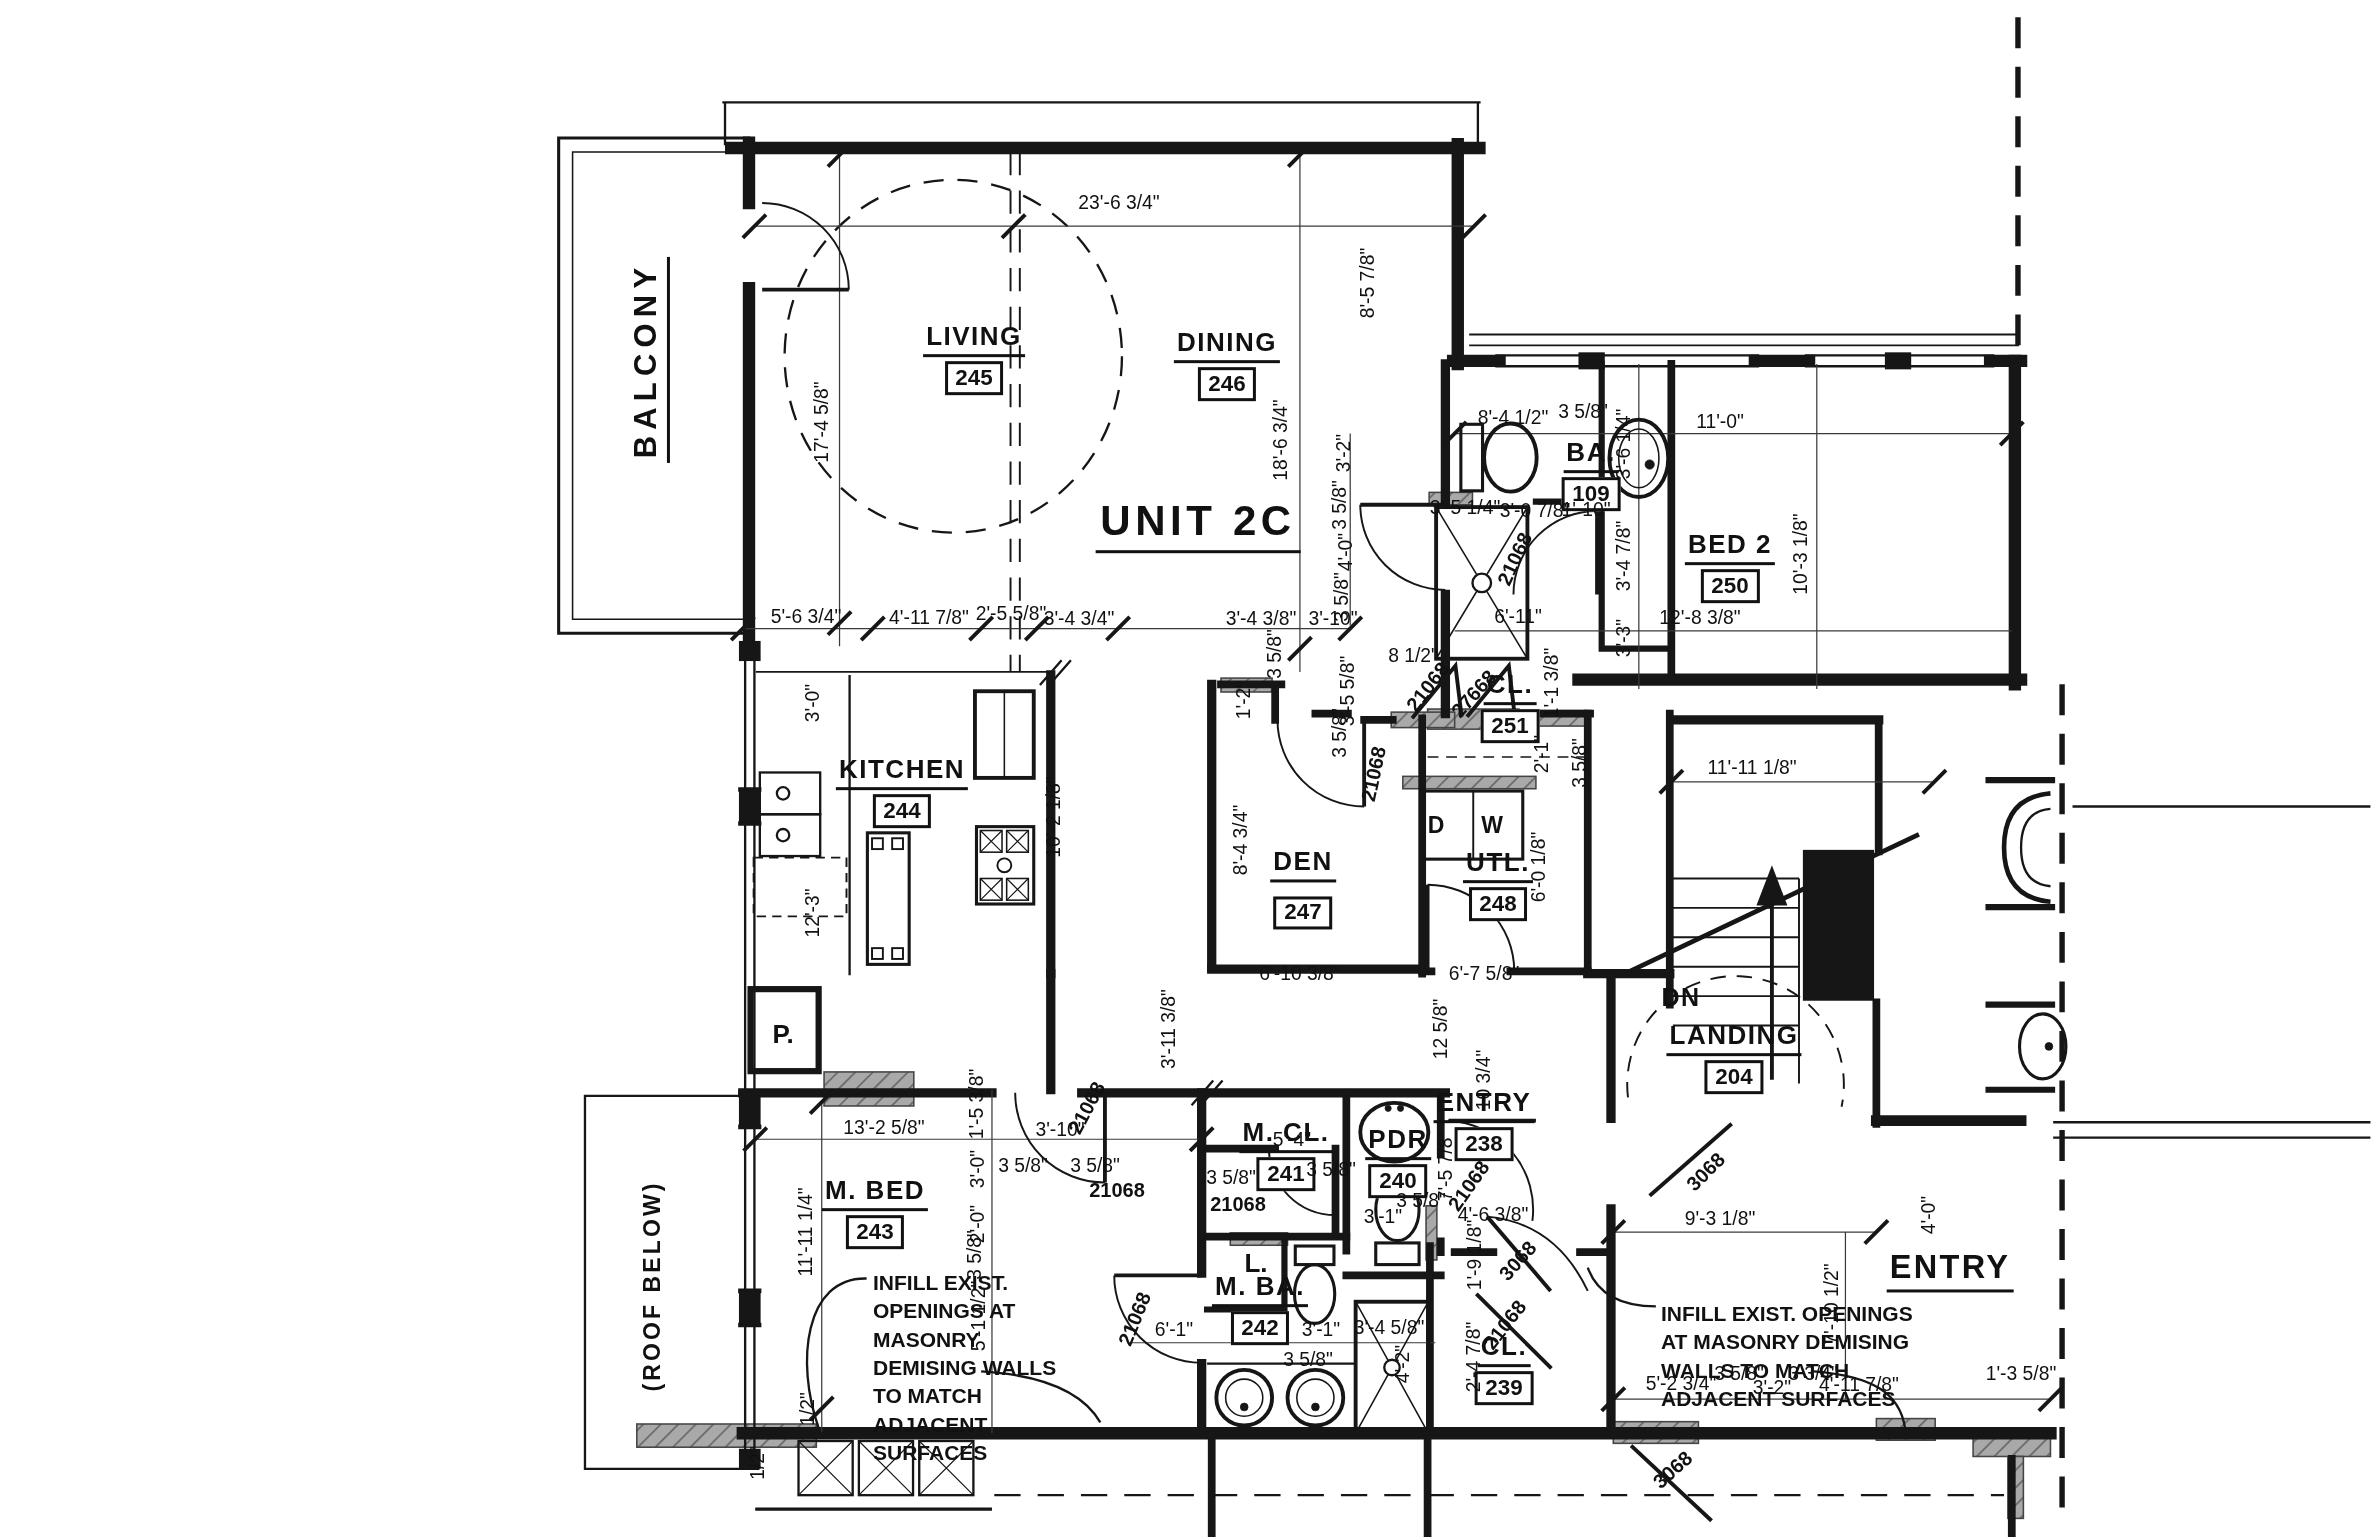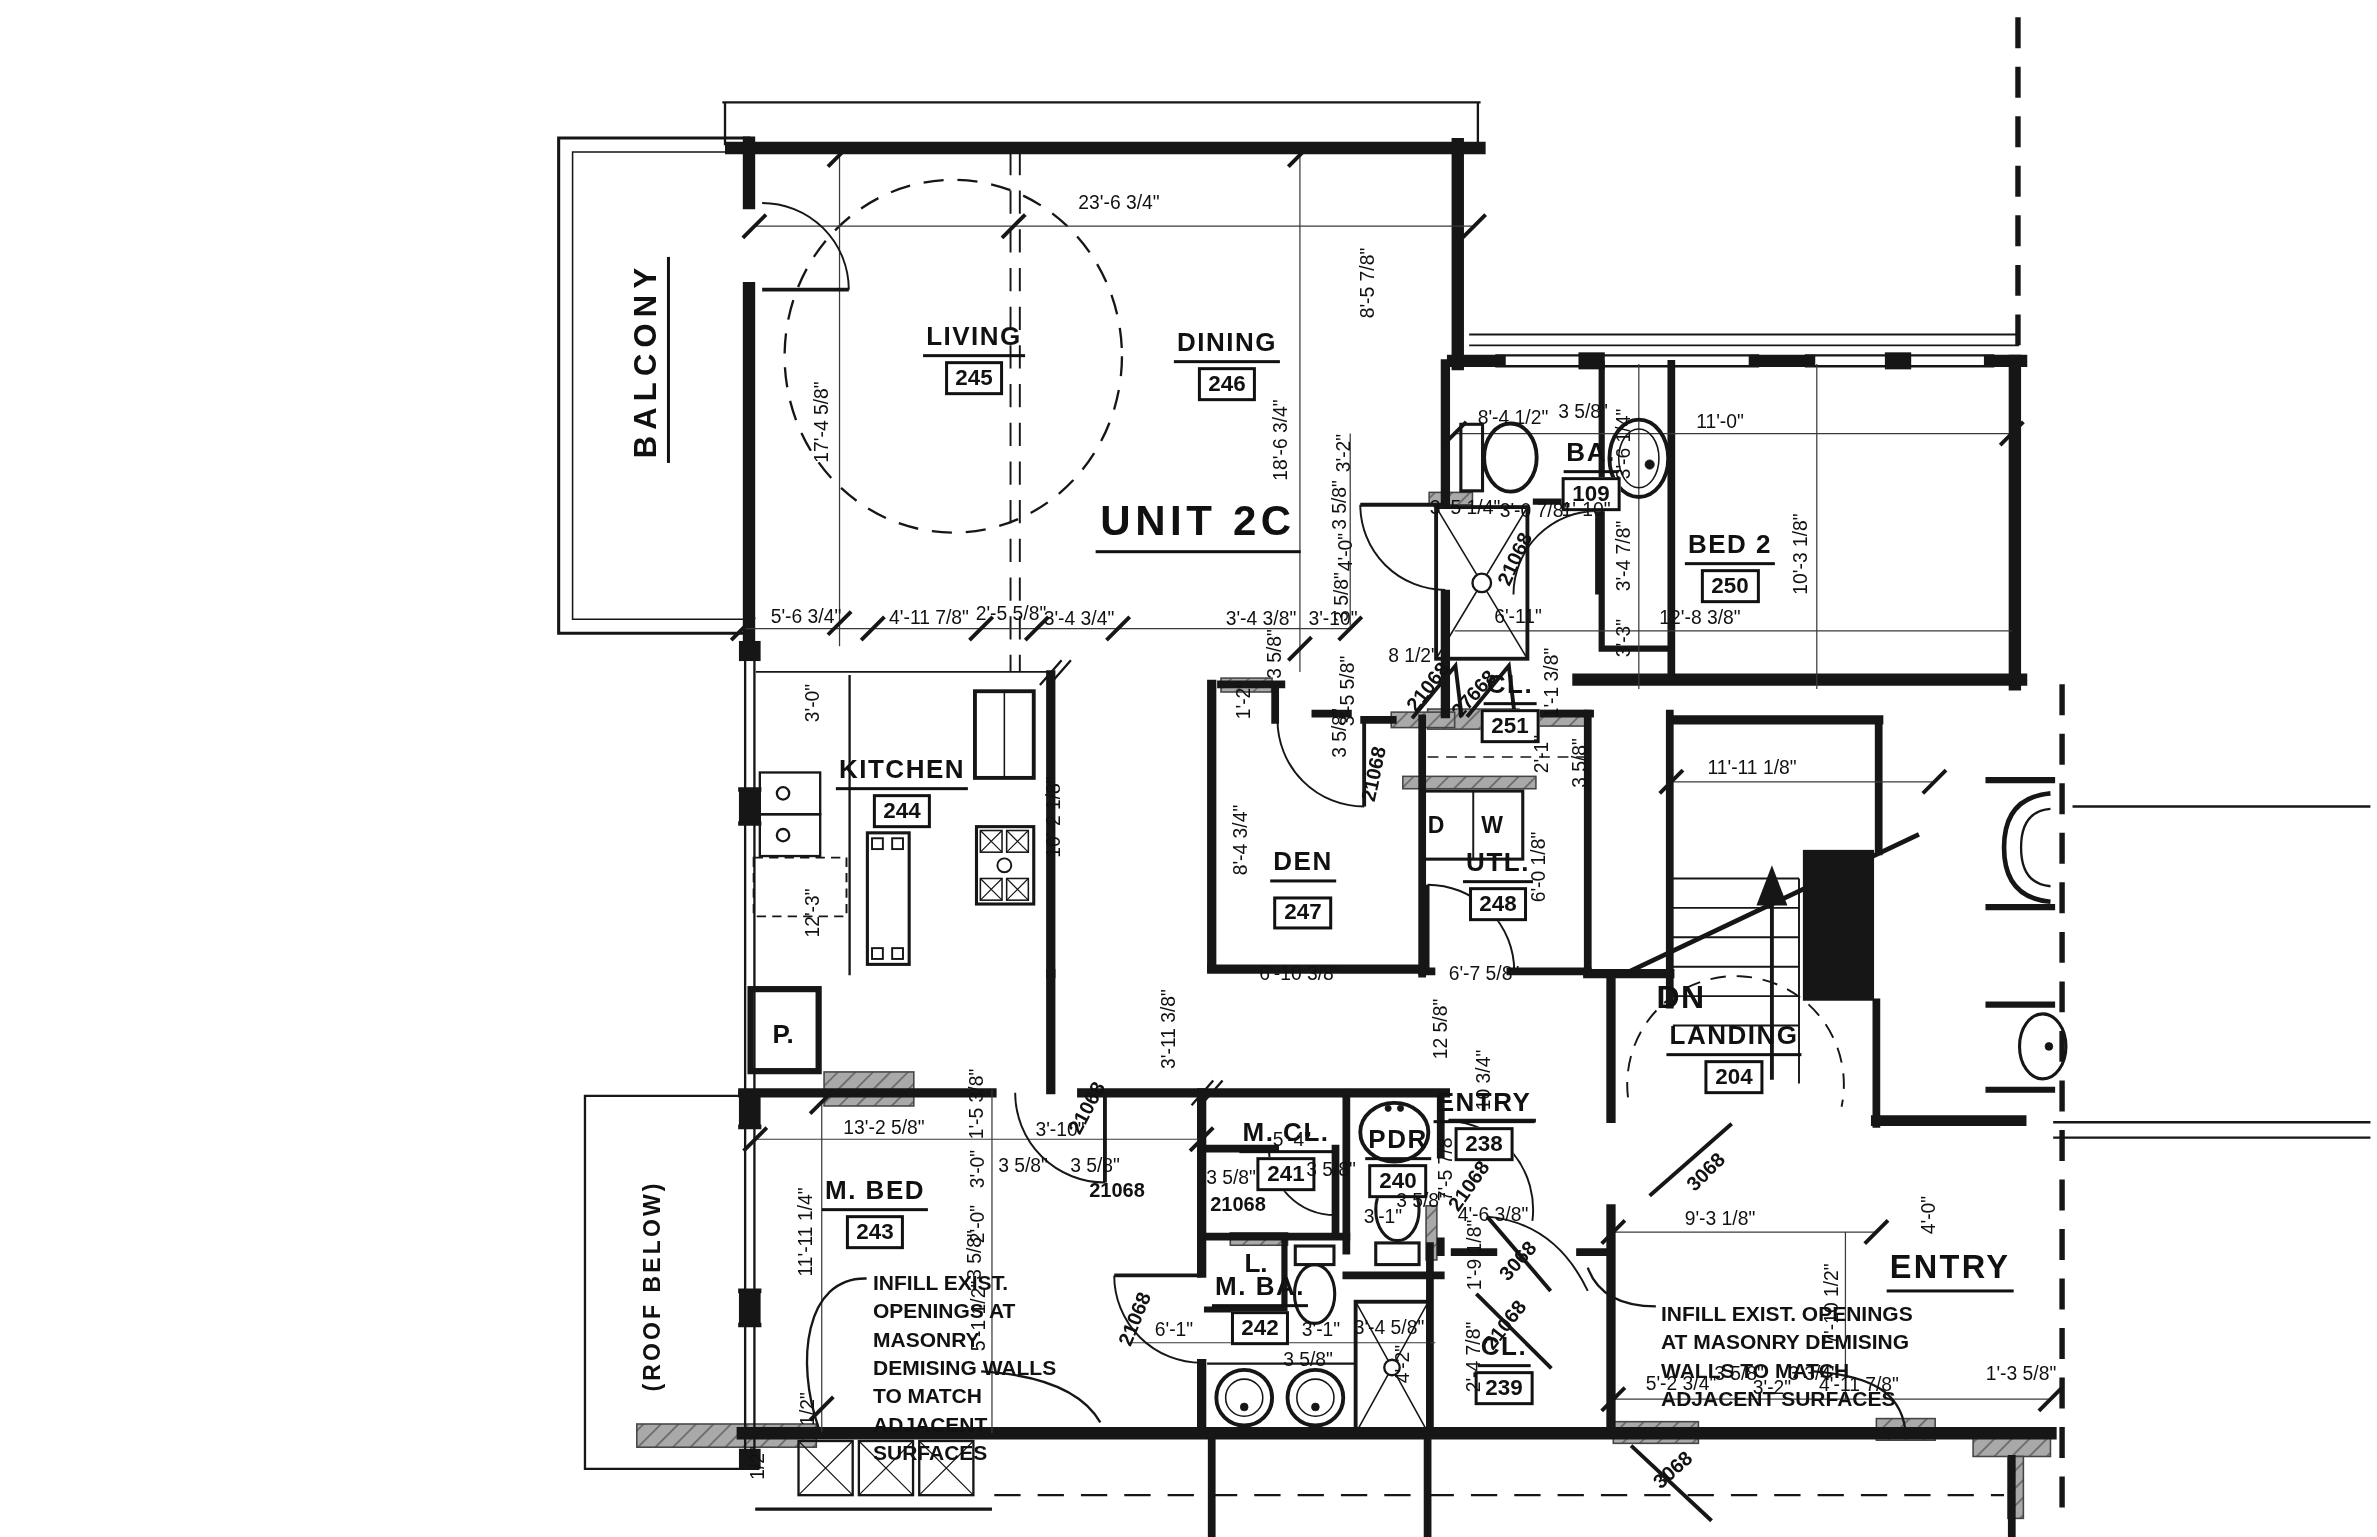--- a/index.html
+++ b/index.html
@@ -12,21 +12,21 @@
   .room{display:flex;flex-direction:column;align-items:center;gap:4.6px;}
   .rname{font-weight:bold;font-size:26px;letter-spacing:1.5px;border-bottom:3.1px solid #111;padding:0 3.1px 1.5px 3.1px;}
   .rnum{font-weight:bold;font-size:22.4px;border:3.1px solid #111;padding:0.8px 7.7px;background:#fff;}
   .dim{font-size:19.3px;font-weight:500;letter-spacing:0px;}
   .tag{font-size:20px;font-weight:bold;}
   .note{font-size:21px;font-weight:bold;line-height:1.35;text-align:left;transform:none;}
   .lbl-big{font-weight:bold;font-size:31px;letter-spacing:6.2px;border-bottom:3.1px solid #111;padding:0 4.6px 3.1px 4.6px;}
   .lbl-upper{font-weight:bold;font-size:32.5px;letter-spacing:2.3px;border-bottom:3.1px solid #111;padding:0 3.1px 3.1px 3.1px;}
   .lbl-unit{font-weight:bold;font-size:42px;letter-spacing:4.6px;border-bottom:3.9px solid #111;padding:0 4.6px 4.6px 4.6px;}
   .lbl-med{font-weight:bold;font-size:23px;letter-spacing:3.1px;}
-  .lbl-dn{font-weight:bold;font-size:32px;letter-spacing:1.5px;}
+  .lbl-dn{font-weight:bold;font-size:25px;letter-spacing:1.5px;}
   .lbl-small{font-weight:bold;font-size:26px;}
   .lbl-app{font-weight:bold;font-size:23px;}
 </style>
 </head>
 <body>
 
 <div id="sheet">
 
 <svg id="drawing" width="2377" height="1538" viewBox="0 0 3072 1987">
   <defs>

